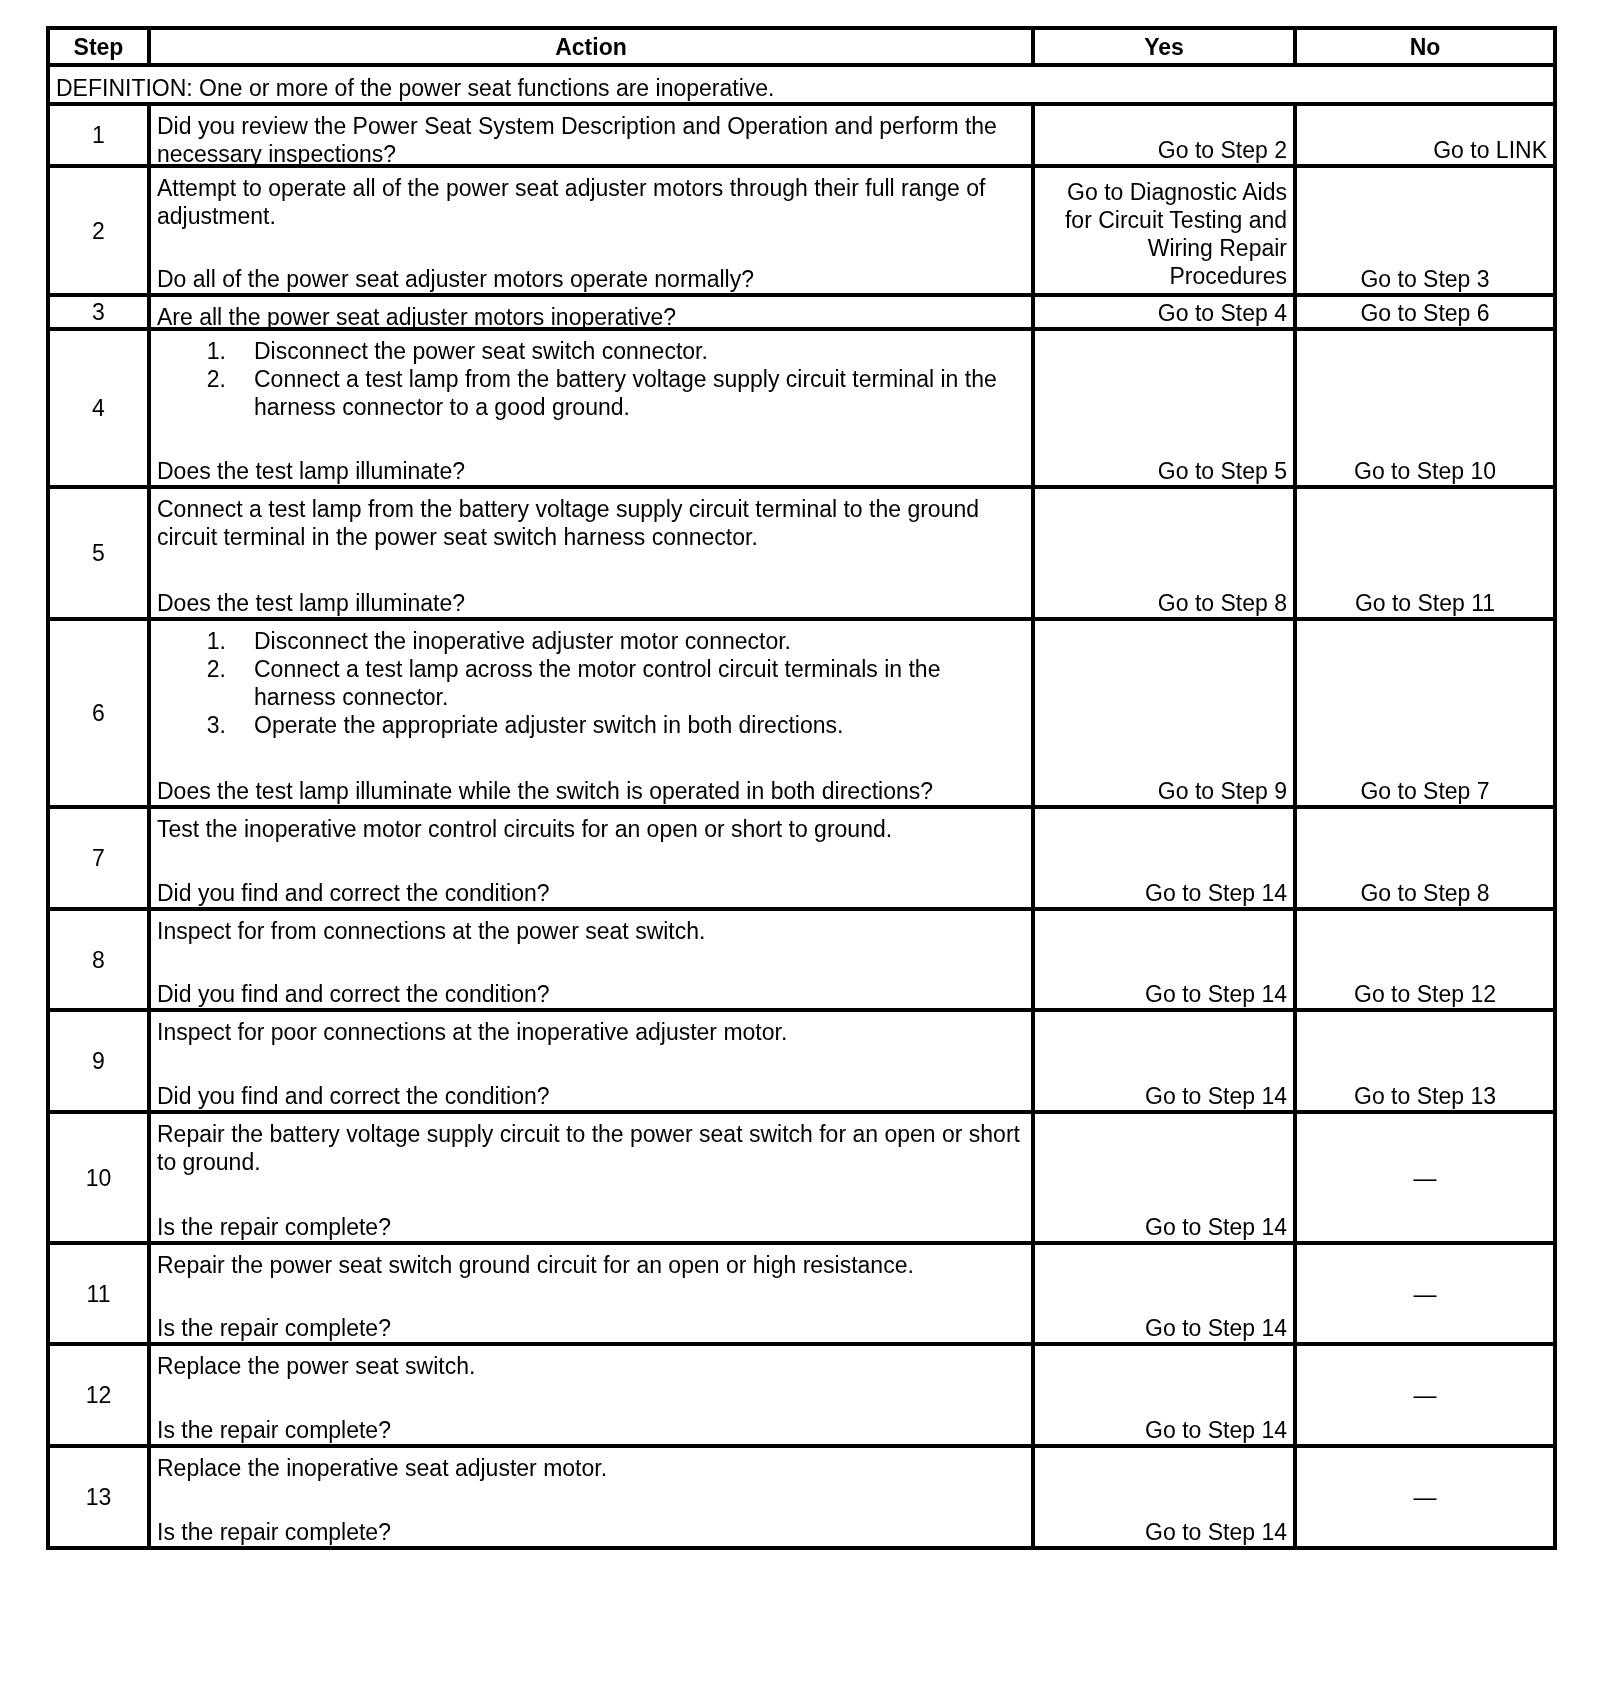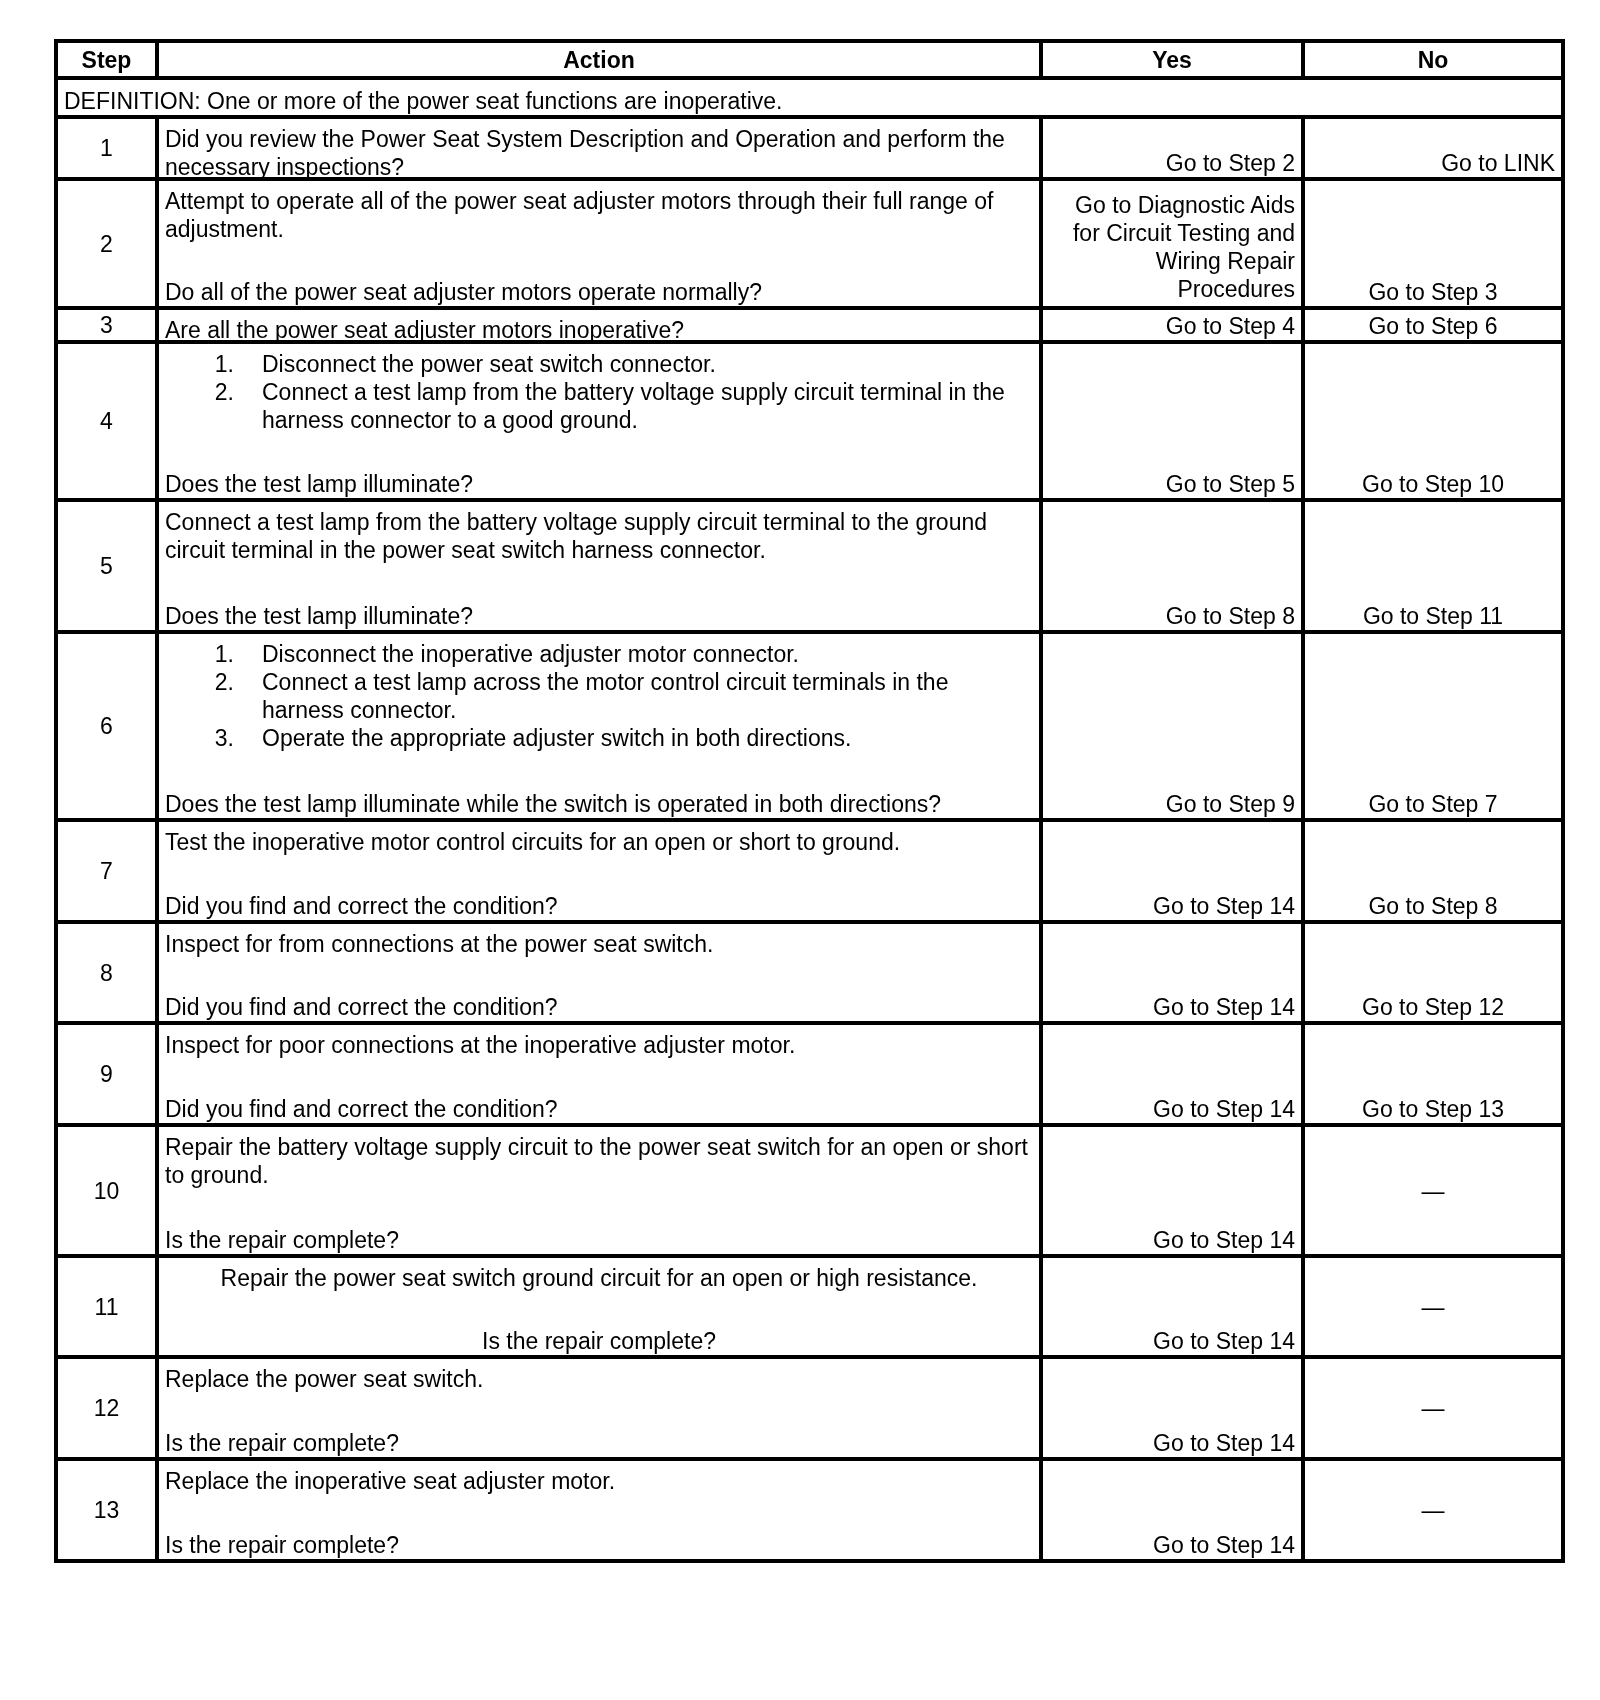--- a/index.html
+++ b/index.html
@@ -1,20 +1,20 @@
 <!DOCTYPE html>
 <html><head>
 <meta charset="utf-8">
 <style>
   html, body { margin: 0; padding: 0; background: #ffffff; }
   body { width: 1600px; height: 1700px; position: relative; font-family: "Liberation Sans", sans-serif; color: #000; }
   table.diag {
-    position: absolute; left: 46px; top: 39px;
+    position: absolute; left: 46px; top: 26px;
     width: 1507px; border-collapse: collapse; table-layout: fixed;
-    font-size: 23px; line-height: 28px; margin-left: 8px;
+    font-size: 23px; line-height: 28px;
   }
   table.diag td, table.diag th {
     border: 4px solid #000; padding: 0 6px; vertical-align: bottom;
   }
   col.c-step { width: 101px; }
   col.c-action { width: 884px; }
   col.c-yes { width: 262px; }
   col.c-no { width: 260px; }
   th { font-weight: bold; text-align: center; vertical-align: middle !important; height: 33px; }
   td.def { text-align: left; vertical-align: middle; height: 35px; padding-left: 4px; }
@@ -179,21 +179,21 @@
             <div>Repair the battery voltage supply circuit to the power seat switch for an open or short to ground.</div>
             <div class="question">Is the repair complete?</div>
           </div>
         </td>
         <td class="yes">Go to Step 14</td>
         <td class="no dash">—</td>
       </tr>
       <tr style="height: 101px;">
         <td class="step">11</td>
         <td class="action">
-          <div class="action-inner" style="height: 91px; align-items: center;">
+          <div class="action-inner" style="height: 91px;">
             <div>Repair the power seat switch ground circuit for an open or high resistance.</div>
             <div class="question">Is the repair complete?</div>
           </div>
         </td>
         <td class="yes">Go to Step 14</td>
         <td class="no dash">—</td>
       </tr>
       <tr style="height: 102px;">
         <td class="step">12</td>
         <td class="action">

